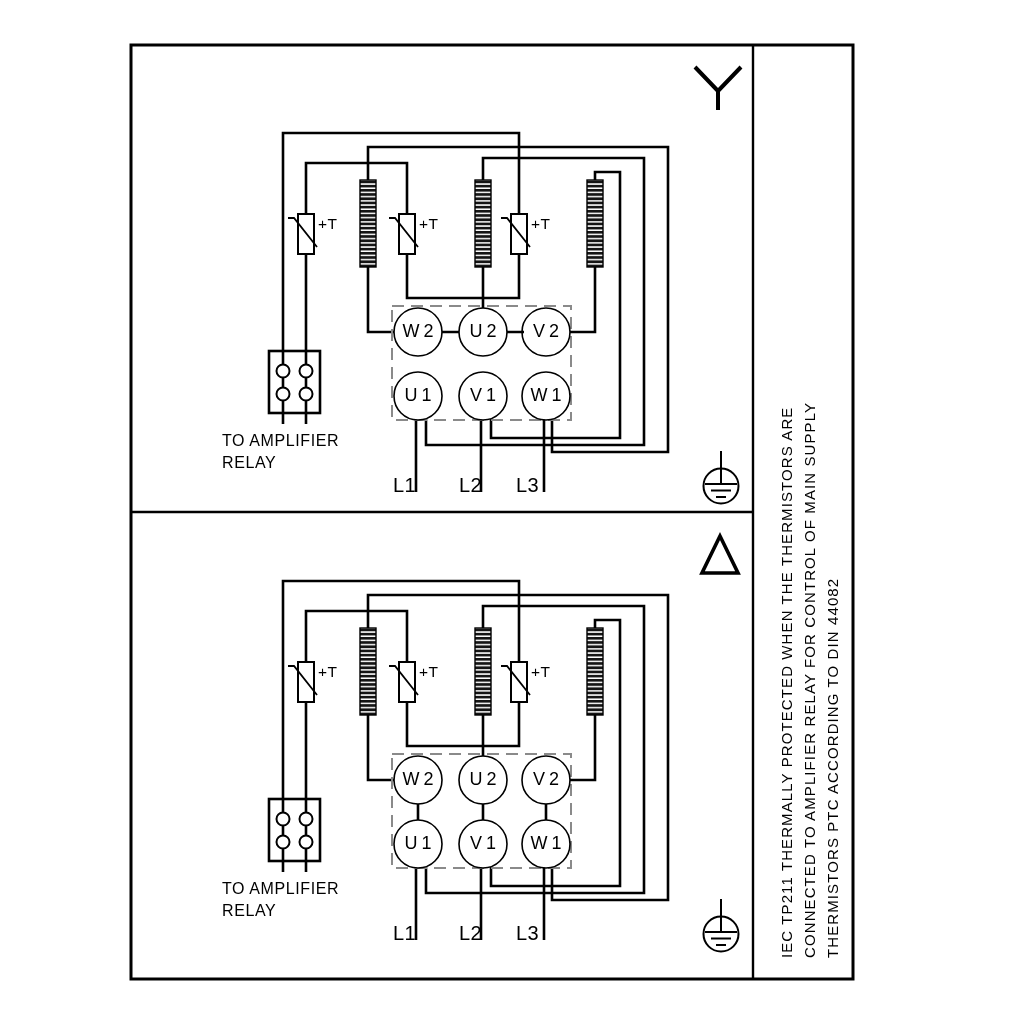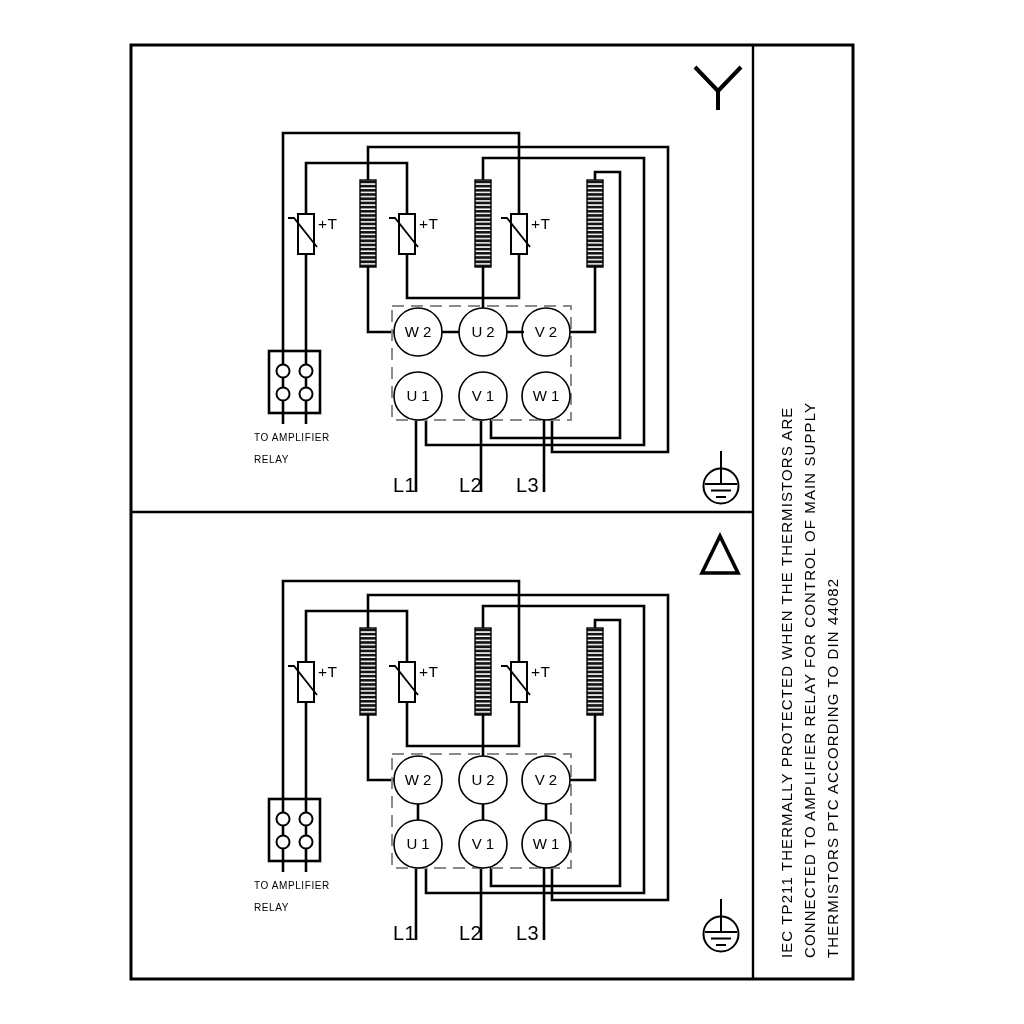--- a/index.html
+++ b/index.html
@@ -1,23 +1,23 @@
 <!DOCTYPE html>
 <html><head>
 <meta charset="utf-8">
 <style>
   html,body{margin:0;padding:0;background:#ffffff;}
   .stage{position:relative;width:1024px;height:1024px;background:#ffffff;overflow:hidden;
          font-family:"Liberation Sans", sans-serif;color:#000;}
   .stage svg{position:absolute;left:0;top:0;}
   .lbl{position:absolute;white-space:nowrap;color:#000;}
-  .tlabel{font-size:15px;letter-spacing:4px;transform:translate(-50%,-54%);padding-left:4px;}
+  .tlabel{font-size:18px;letter-spacing:4px;transform:translate(-50%,-54%);padding-left:4px;}
   .llabel{font-size:20px;letter-spacing:0.5px;}
   .ptlabel{font-size:15.5px;letter-spacing:0.5px;}
-  .caption{font-size:10px;letter-spacing:0.6px;margin-left:32px;}
+  .caption{font-size:16px;letter-spacing:0.6px;}
   .side-note{position:absolute;left:525px;top:638px;width:570px;height:70px;
              transform:rotate(-90deg);transform-origin:center;
              font-size:15px;line-height:23px;letter-spacing:1.1px;text-align:left;}
   .side-note div{white-space:nowrap;}
 </style>
 </head>
 <body>
 
 <div class="stage">
 

